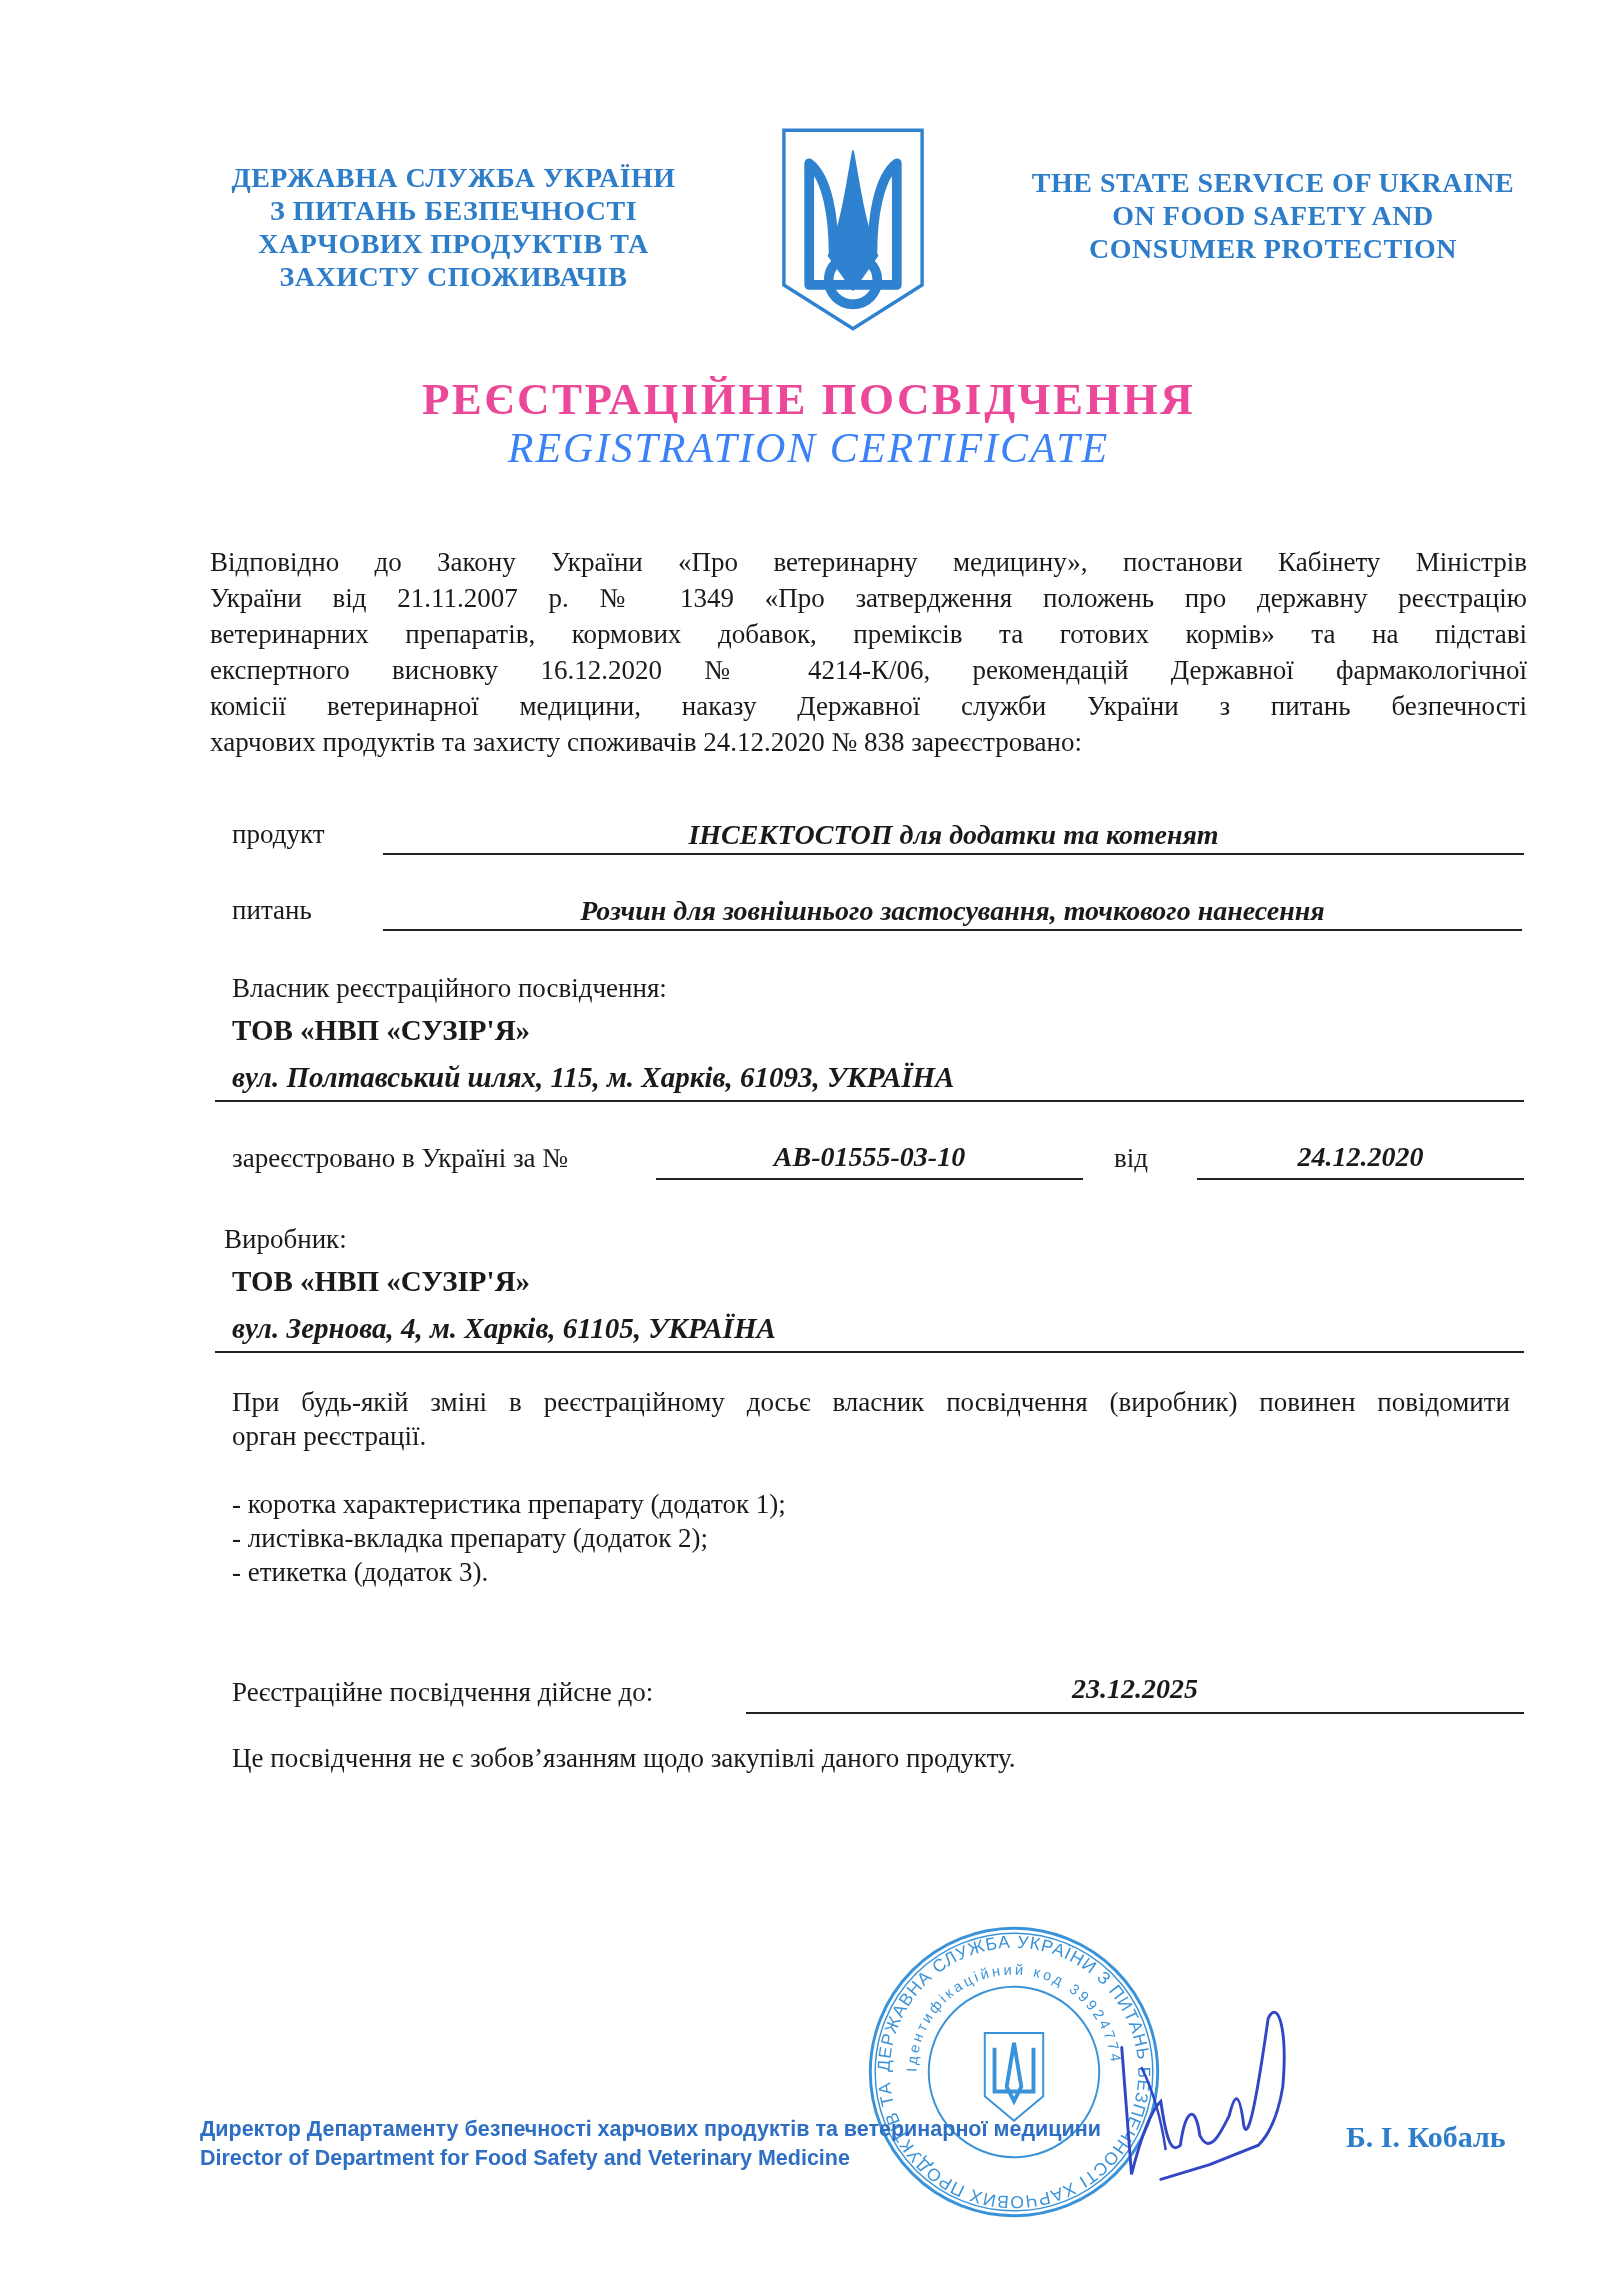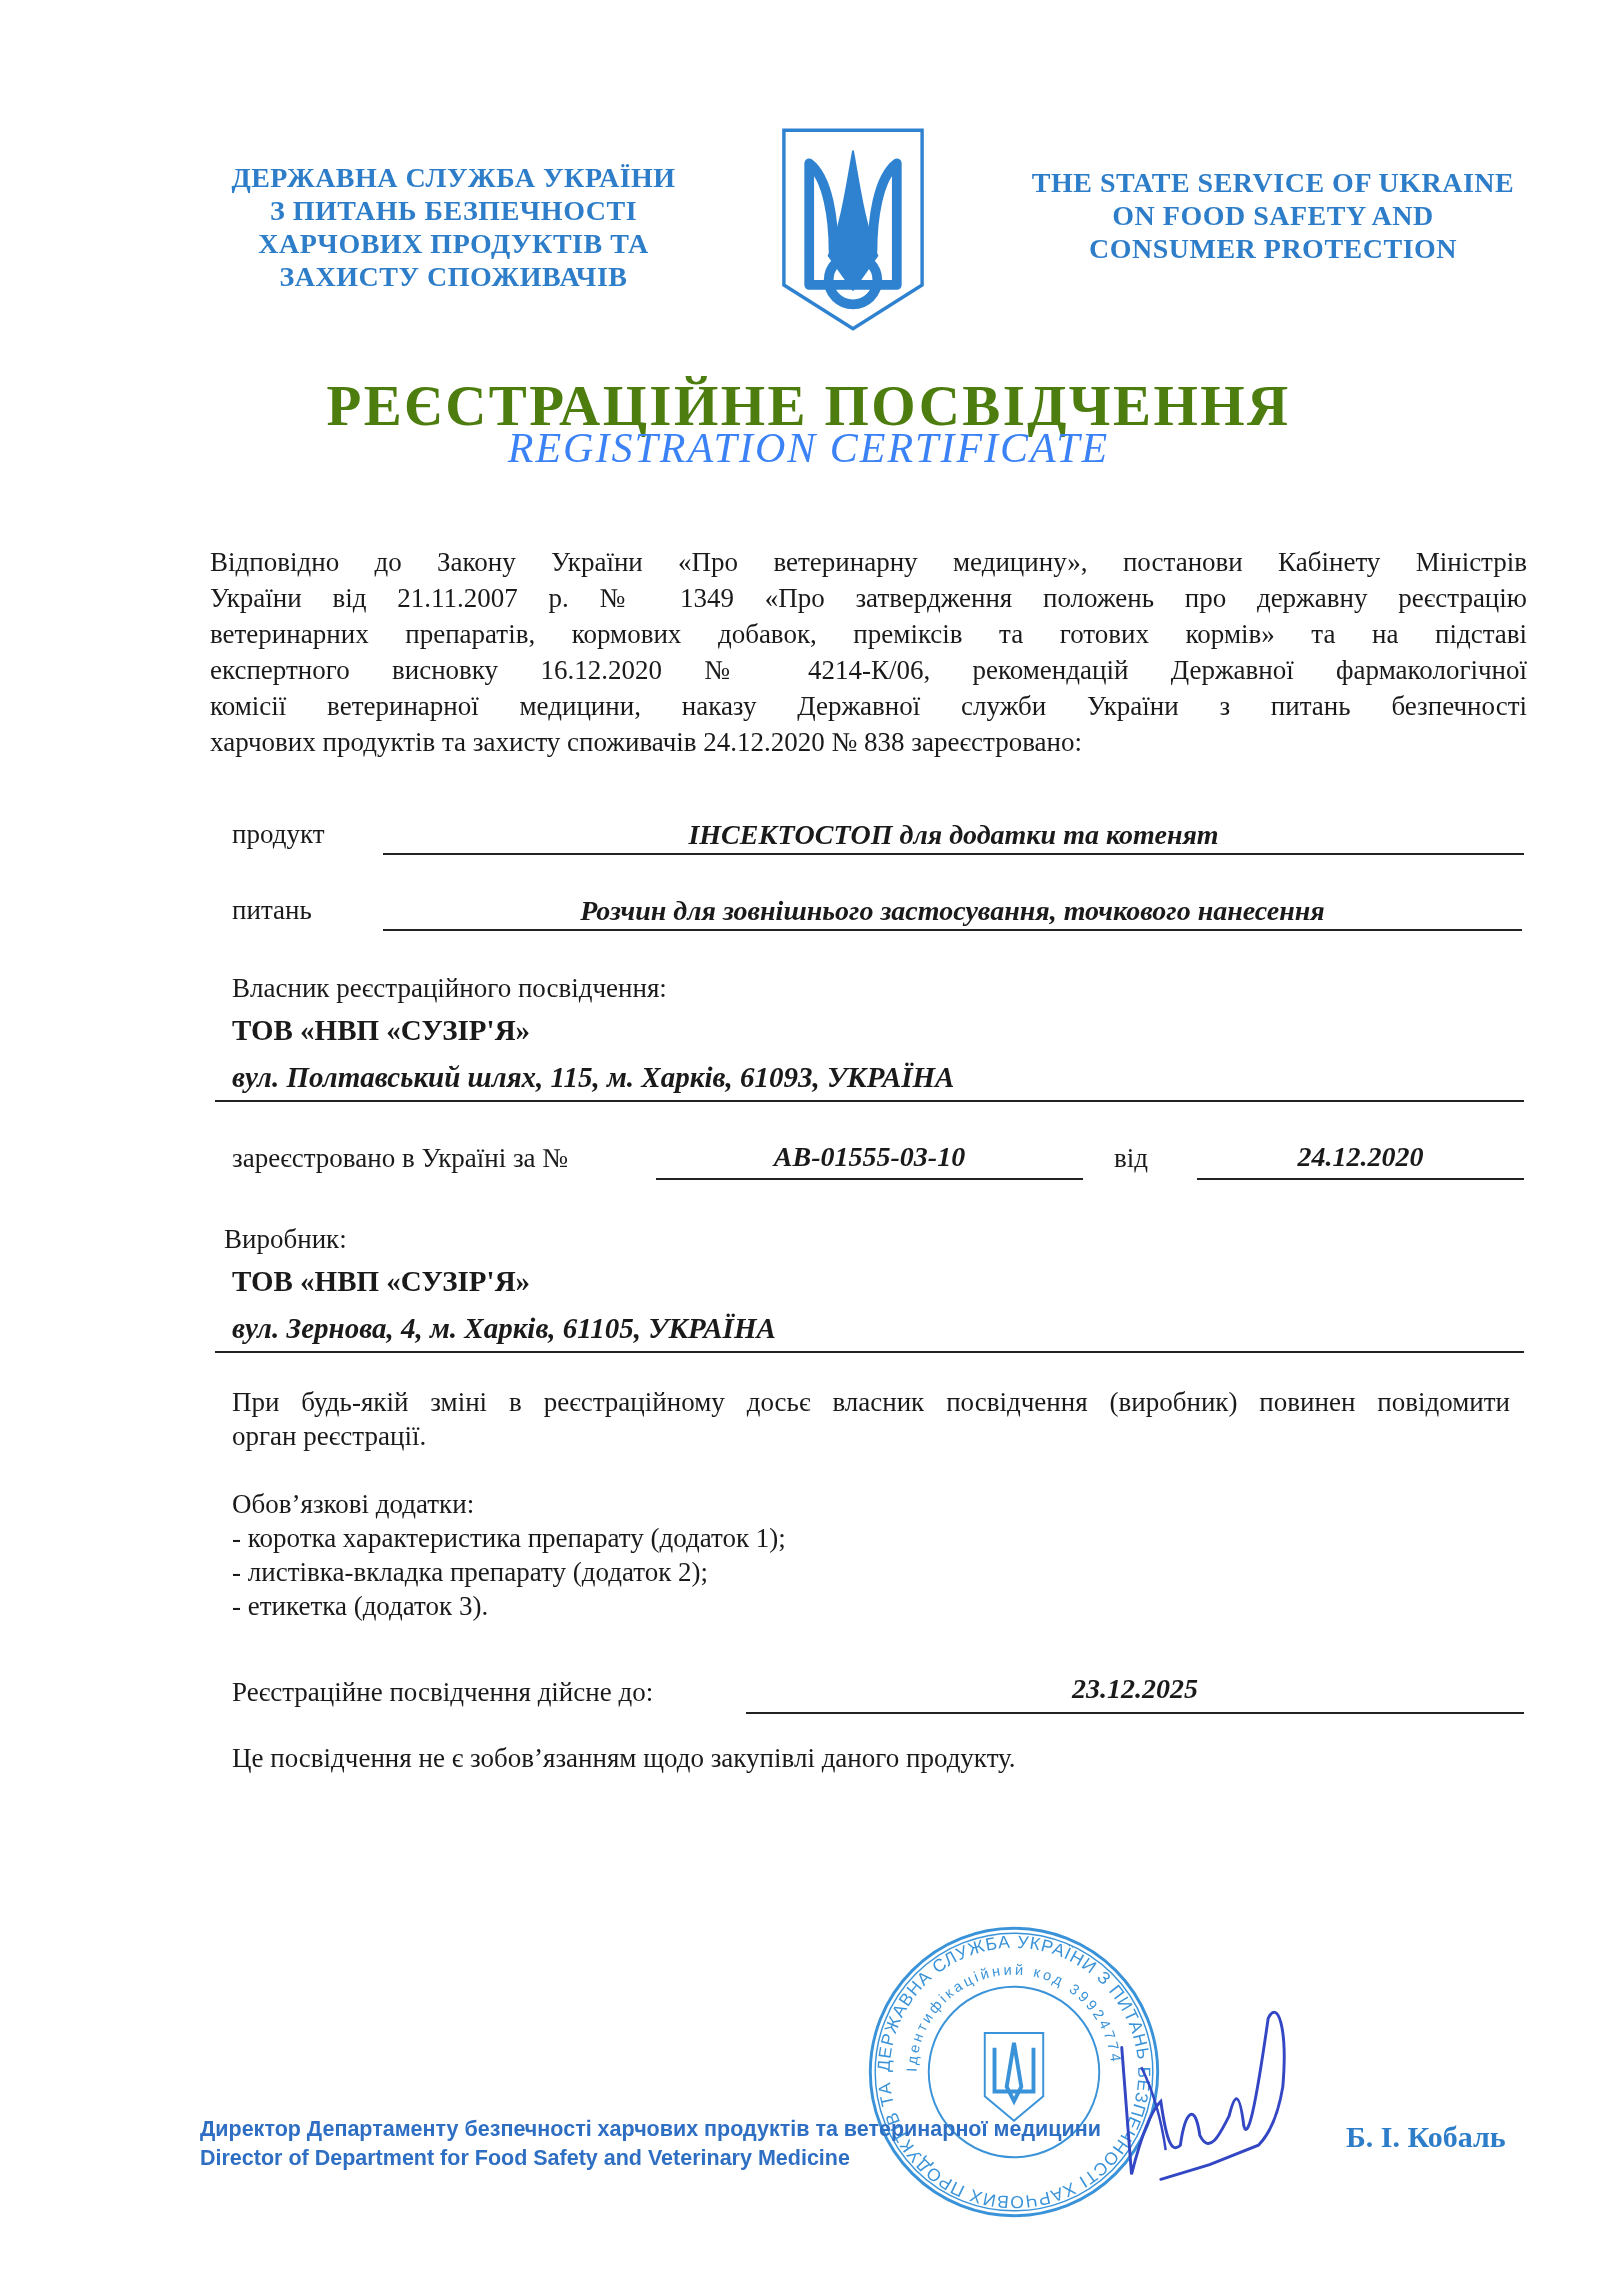--- a/index.html
+++ b/index.html
@@ -1,21 +1,21 @@
 <!DOCTYPE html>
 <html style="font-size:7.8px"><head>
 <meta charset="utf-8">
 <style>
   html, body { margin:0; padding:0; background:#ffffff; }
   body { width:1617px; height:2284px; position:relative; overflow:hidden;
          font-family:"Liberation Serif", "DejaVu Serif", serif; color:#1a1a1a; }
   .abs { position:absolute; }
   .hdr { color:#2e7dc9; font-weight:bold; text-align:center; font-size:28px; line-height:33px;
          font-family:"Liberation Serif", serif; letter-spacing:0.5px; }
-  .title-ua { color:#4d7c0f; font-weight:bold; font-size:57px; letter-spacing:2.4px; text-align:center; }
+  .title-ua { color:#ec4899; font-weight:bold; font-size:45px; letter-spacing:2.4px; text-align:center; }
   .title-en { color:#3b82f6; font-size:42px; letter-spacing:2px; text-align:center;font-style:italic; }
   .body { font-size:27px; line-height:36px; text-align:justify; text-align-last:justify; }
   .body-last { text-align-last:left; }
   .label { font-size:27px; }
   .fieldline { border-bottom:2.4px solid #222; }
   .field-val { font-style:italic; font-weight:bold; font-size:28px; text-align:center; white-space:nowrap; }
   .bi { font-style:italic; font-weight:bold; font-size:29px; }
   .b { font-weight:bold; font-size:29px; }
   .txt { font-size:27px; line-height:34px; }
   .sig-line { color:#2e6fc4; font-weight:bold; font-size:21.5px; line-height:28px; font-family:"Liberation Sans", sans-serif; }
@@ -90,21 +90,20 @@
 <div class="abs fieldline" style="left:215px;top:1312px;width:1309px;height:39px;">
   <div class="bi" style="padding-left:17px;">вул. Зернова, 4, м. Харків, 61105, УКРАЇНА</div>
 </div>
 
 <div class="abs txt" style="left:232px;top:1385px;width:1278px;">
   <div class="body" style="line-height:34px;">При будь-якій зміні в реєстраційному досьє власник посвідчення (виробник) повинен повідомити</div>
   <div>орган реєстрації.</div>
 </div>
 
 <div class="abs txt" style="left:232px;top:1487px;">
-  <div>Обов’язкові додатки:</div>
   <div>- коротка характеристика  препарату (додаток 1);</div>
   <div>- листівка-вкладка препарату (додаток 2);</div>
   <div>- етикетка (додаток 3).</div>
 </div>
 
 <div class="abs label" style="left:232px;top:1677px;">Реєстраційне посвідчення дійсне до:</div>
 <div class="abs fieldline" style="left:746px;top:1673px;width:778px;height:39px;">
   <div class="field-val">23.12.2025</div>
 </div>
 

